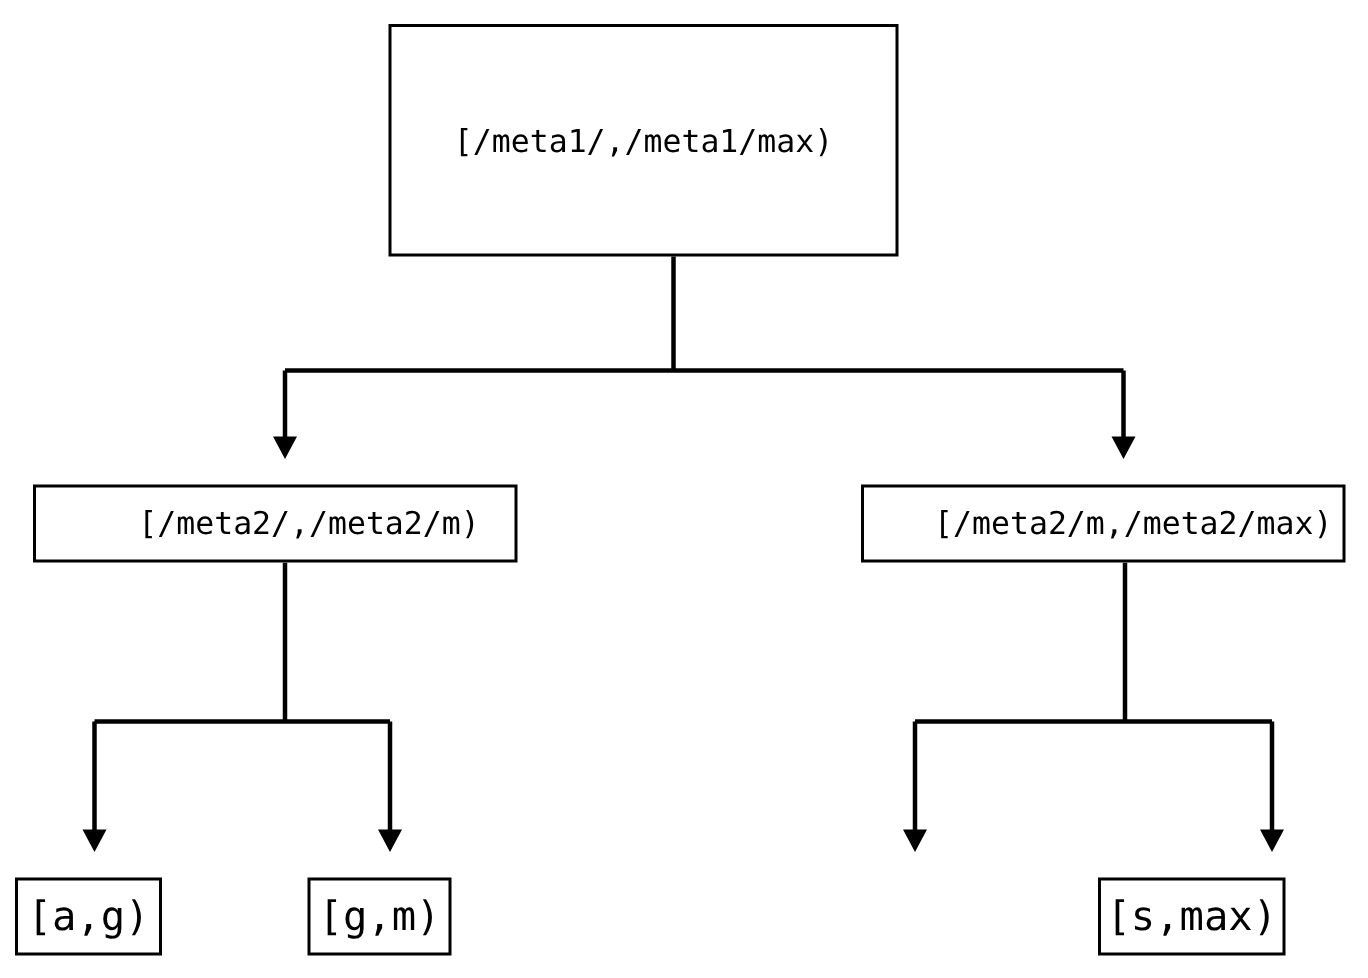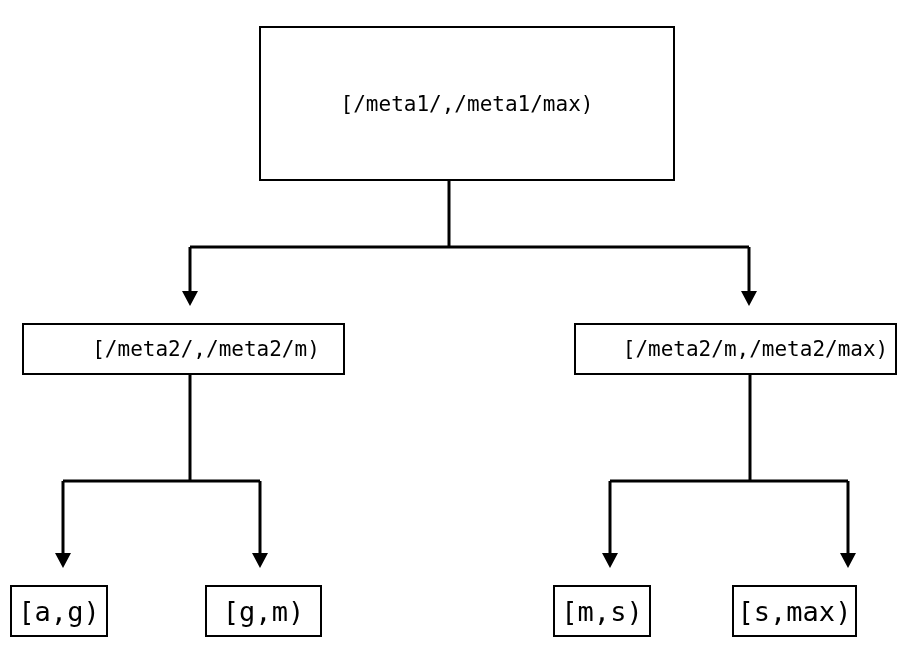--- a/index.html
+++ b/index.html
@@ -33,41 +33,41 @@
     justify-content: center;
     color: #000000;
     z-index: 2;
   }
   .node-label {
     white-space: pre;
     letter-spacing: 0px;
   }
   .root-node {
     left: 259px;
-    top: 26px;
-    width: 416px;
+    top: 16px;
+    width: 340px;
     height: 155px;
   }
   .root-node .node-label { font-size: 21px; }
 
   .mid-node {
     top: 323px;
     height: 52px;
   }
   .mid-node .node-label { font-size: 21px; }
   .mid-left  { left: 22px;  width: 323px; padding-left: 45px; }
   .mid-right { left: 574px; width: 323px; padding-left: 40px; }
 
   .leaf-node {
     top: 585px;
     height: 52px;
   }
   .leaf-node .node-label { font-size: 27px; }
   .leaf-a-g   { left: 10px;  width: 98px; }
-  .leaf-g-m   { left: 205px; width: 117px; }
+  .leaf-g-m   { left: 205px; width: 96px; }
   .leaf-m-s   { left: 553px; width: 98px; }
   .leaf-s-max { left: 732px; width: 125px; }
 </style>
 </head>
 <body>
 
 <div id="canvas">
 
   <svg id="edges" viewBox="0 0 912 652">
     <g fill="none" stroke="#000000" stroke-width="3">
@@ -113,21 +113,18 @@
   </div>
 
   <div class="node leaf-node leaf-a-g">
     <span class="node-label">[a,g)</span>
   </div>
 
   <div class="node leaf-node leaf-g-m">
     <span class="node-label">[g,m)</span>
   </div>
 
-  <div class="node leaf-node leaf-m-s">
-    <span class="node-label">[m,s)</span>
-  </div>
 
   <div class="node leaf-node leaf-s-max">
     <span class="node-label">[s,max)</span>
   </div>
 
 </div>
 
 </body></html>

